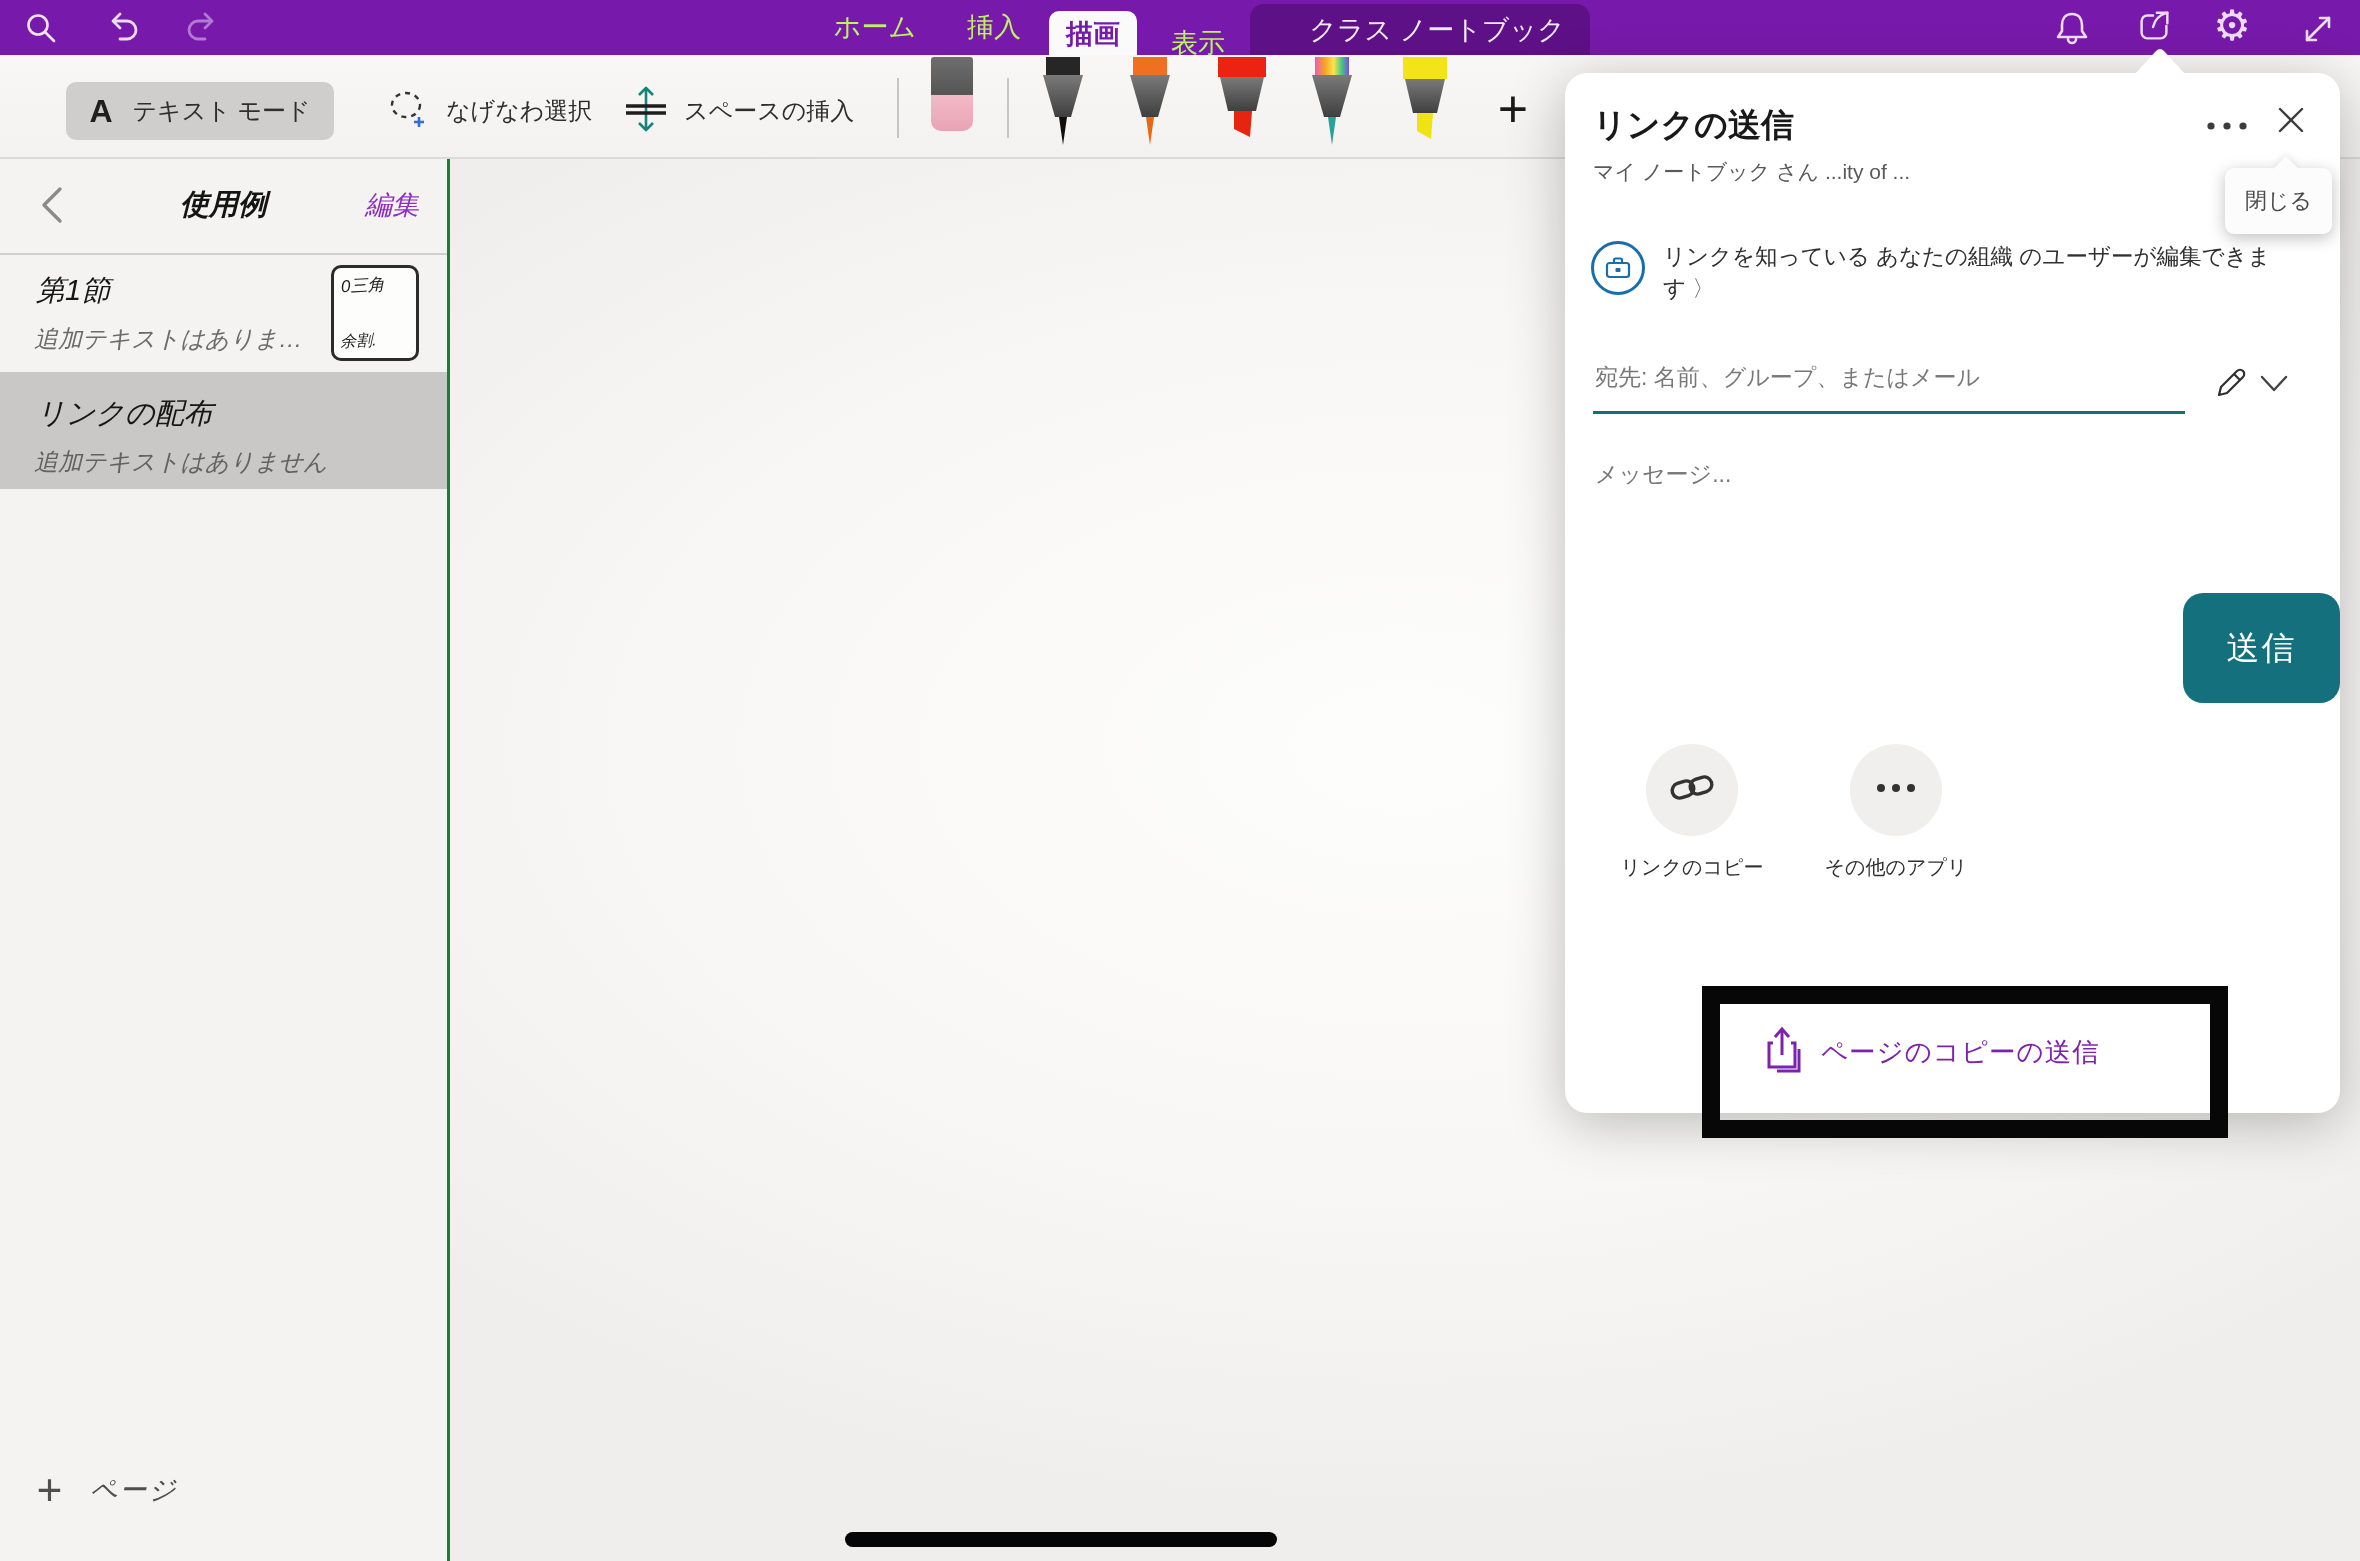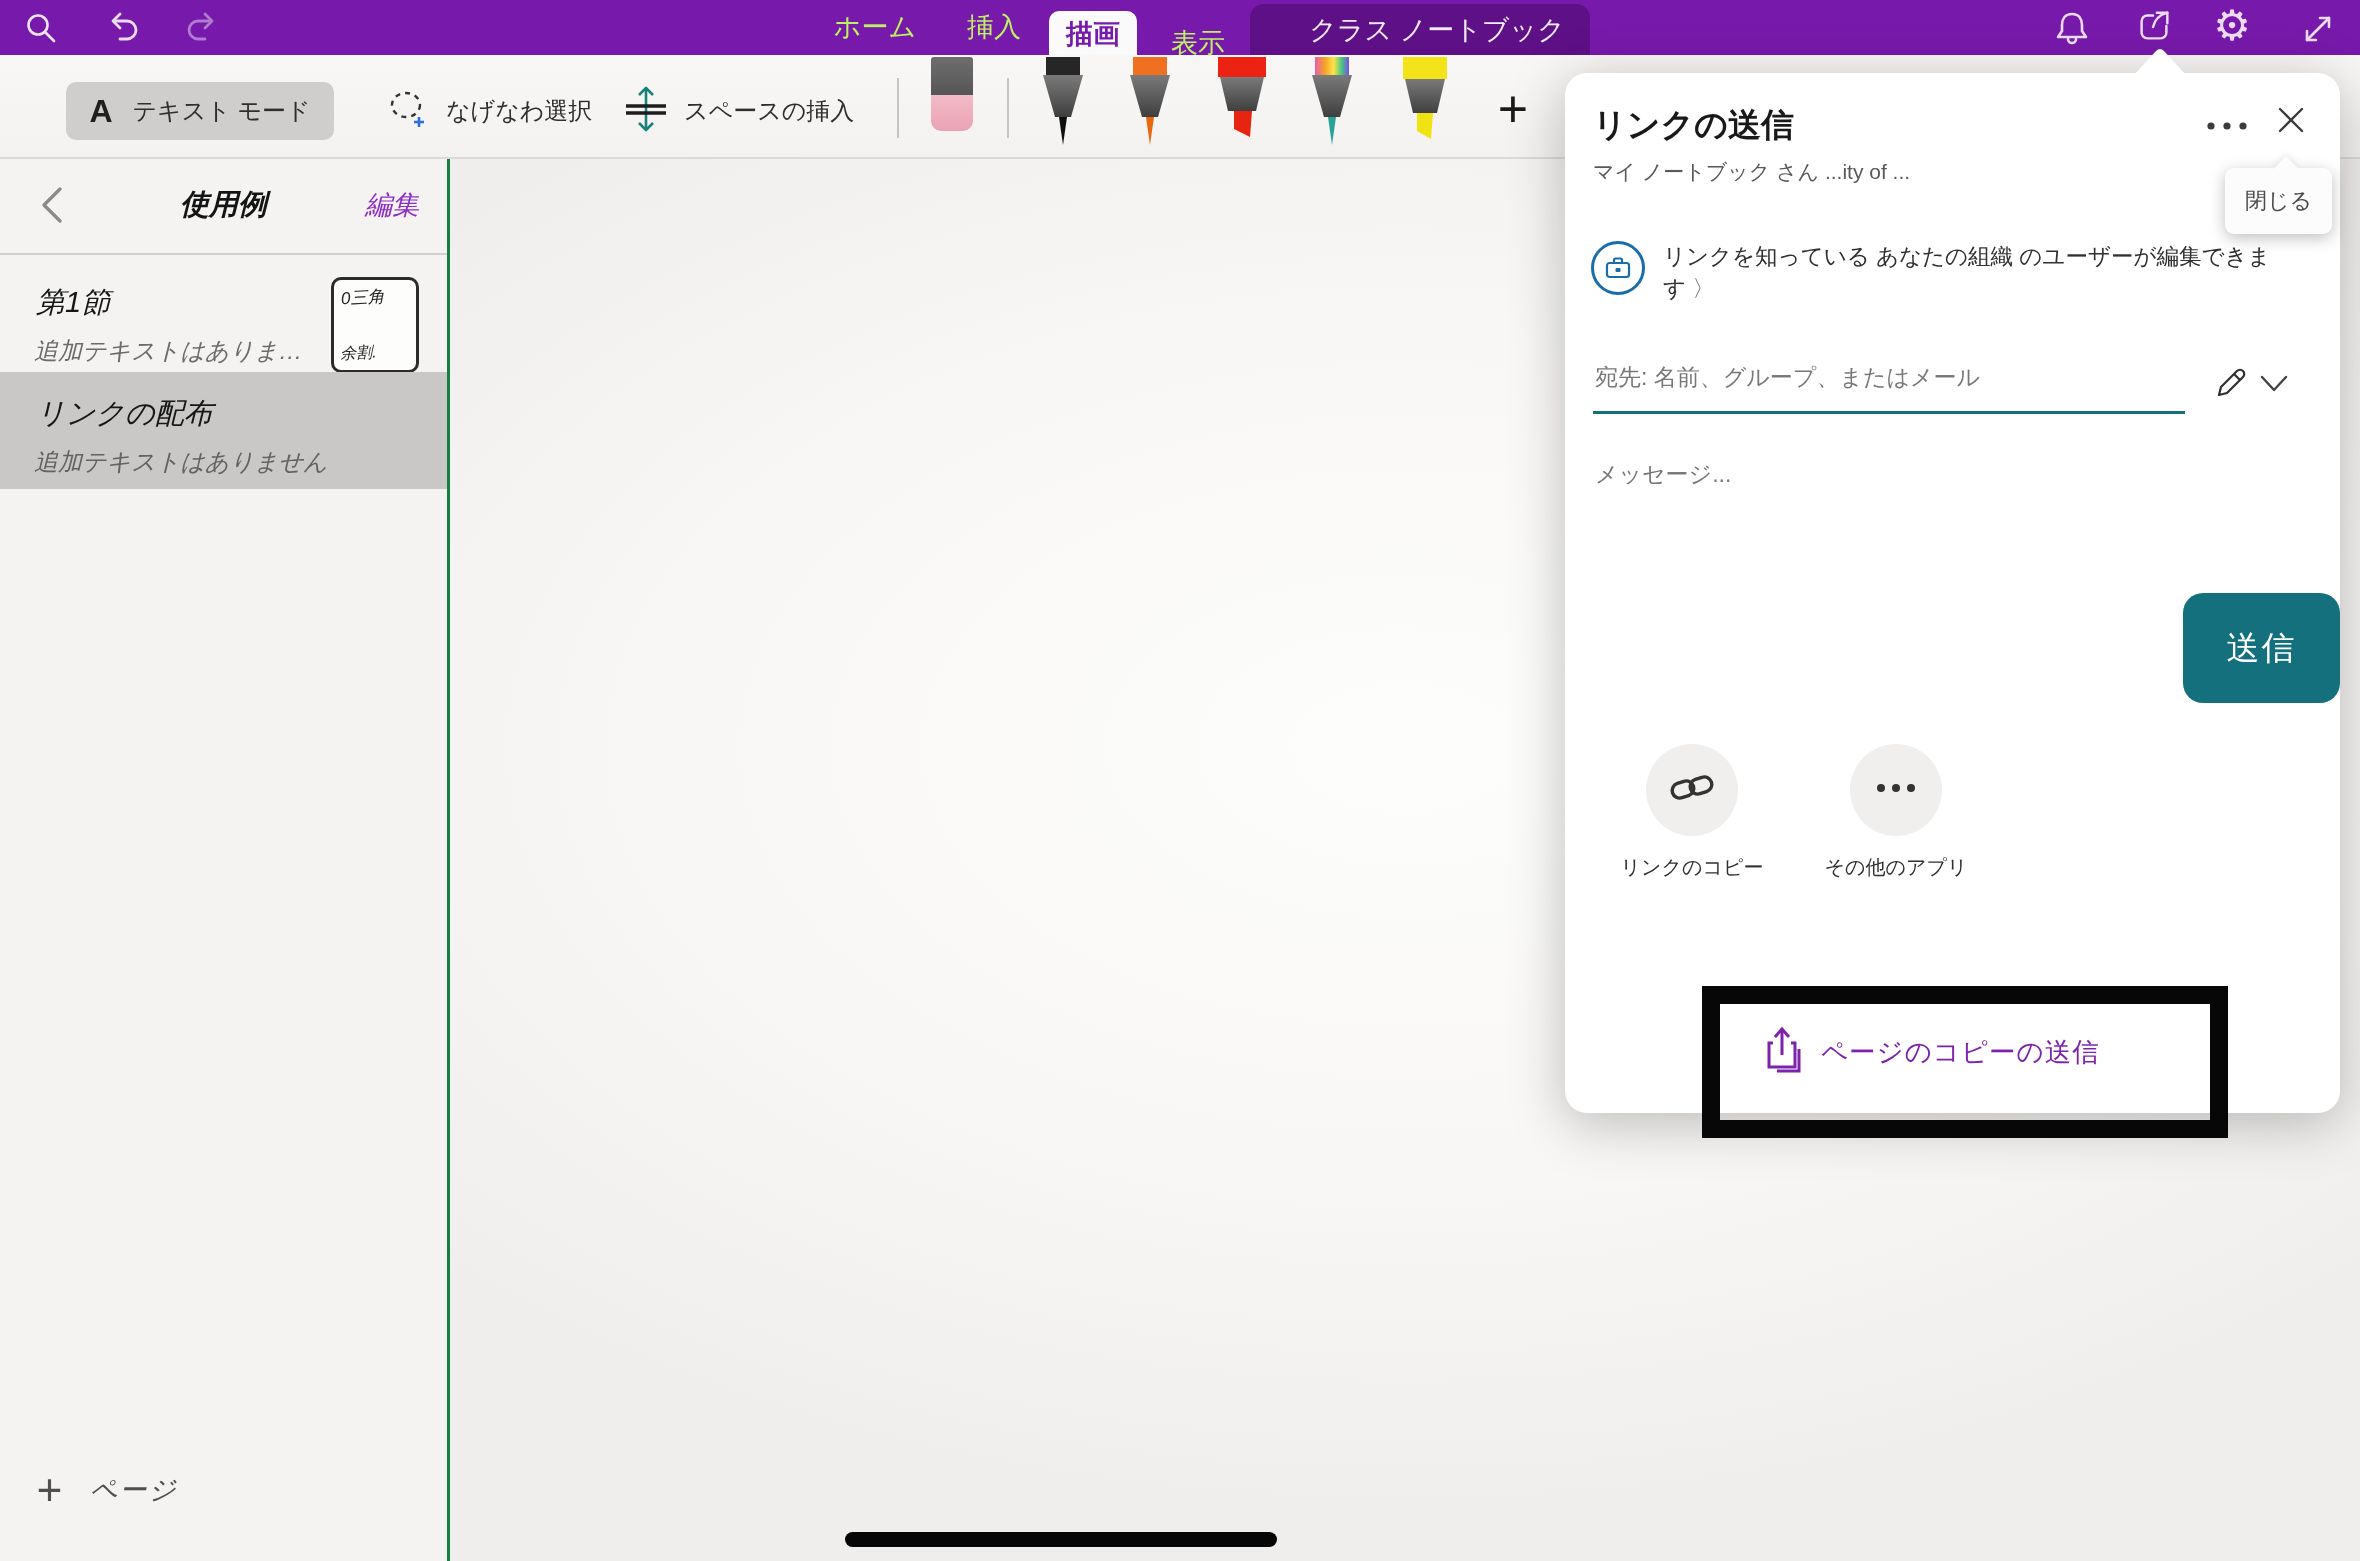--- a/index.html
+++ b/index.html
@@ -244,21 +244,21 @@
     <div class="sb-header">
       <div class="sb-back">
         <svg width="30" height="44" viewBox="0 0 30 44">
             <polyline points="24,6 8,22 24,38" fill="none" stroke="#8a8a8a" stroke-width="3.4" stroke-linecap="round" stroke-linejoin="round"></polyline>
           </svg>
       </div>
       <div class="sb-title">使用例</div>
       <div class="sb-edit">編集</div>
     </div>
 
-    <div class="sb-item" style="top:104px;height:125px;">
+    <div class="sb-item" style="top:92px;height:125px;">
       <div class="t">第1節</div>
       <div class="s">追加テキストはありま…</div>
       <div class="thumb">
         <div class="h1">0三角</div>
         <div class="h2">余割.</div>
       </div>
     </div>
 
     <div class="sb-item sel" style="top:215px;height:117px;">
       <div class="t">リンクの配布</div>

